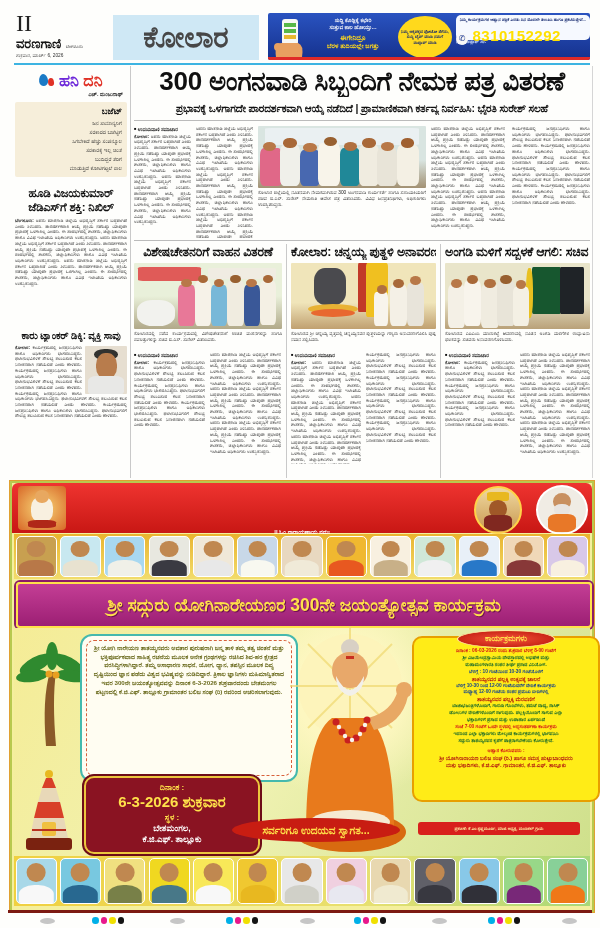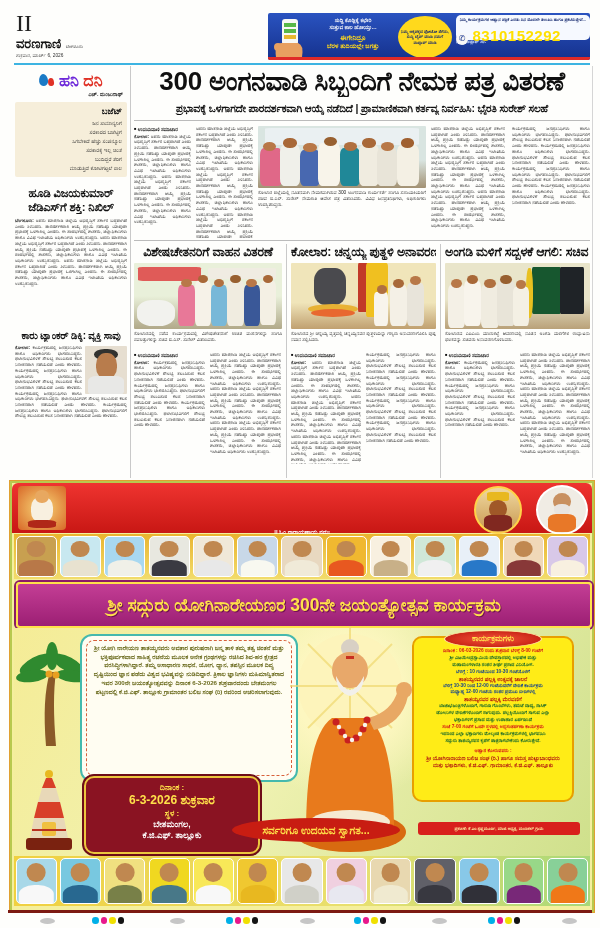--- a/index.html
+++ b/index.html
@@ -78,20 +78,23 @@
 
 <div class="page">
 
   <div class="abs" style="left:16px;top:12px;width:100px">
     <div style="font-family:'Liberation Serif',serif;font-size:24px;color:#222;line-height:22px">II</div>
     <div style="white-space:nowrap"><span class="b" style="font-size:13px;color:#111">ವರಣಗಾಣಿ</span>
       <span style="font-size:4.6px;color:#333">ಬೆಂಗಳೂರು</span></div>
     <div style="font-size:4.8px;color:#333;margin-top:1px">ಶುಕ್ರವಾರ, ಮಾರ್ಚ್ 6, 2026</div>
   </div>
 
+  <div class="abs kolar" style="left:113px;top:15px;width:146px;height:45px">
+    <span>ಕೋಲಾರ</span>
+  </div>
 
   <div class="abs topad" style="left:268px;top:13px;width:322px;height:47px">
     <svg class="abs" style="left:2px;top:4px" width="38" height="40" viewBox="0 0 38 40">
       <rect x="12" y="2" width="16" height="26" rx="3" fill="#f8f8f4"></rect>
       <rect x="14" y="6" width="12" height="4" fill="#58b848"></rect>
       <rect x="14" y="12" width="12" height="4" fill="#58b848"></rect>
       <rect x="14" y="18" width="12" height="4" fill="#e8b830"></rect>
       <path d="M6,40 Q4,26 12,26 L28,26 Q34,28 32,40 Z" fill="#e8a060"></path>
       <circle cx="8" cy="30" r="4" fill="#e8a060"></circle>
     </svg>
@@ -420,21 +423,21 @@
         <g fill="#f8f4ec">
             <circle cx="69" cy="101" r="2.2"></circle>
             <circle cx="75" cy="110" r="2.2"></circle>
             <circle cx="82" cy="114" r="2.2"></circle>
             <circle cx="90" cy="108" r="2.2"></circle>
             <circle cx="95" cy="99" r="2.2"></circle>
           </g>
         <ellipse cx="80" cy="196" rx="40" ry="12" fill="#f5ead2"></ellipse>
       </svg>
 
-      <div class="progbox" style="left:398px;top:8px;width:162px;height:166px">
+      <div class="progbox" style="left:398px;top:8px;width:188px;height:166px">
         <div class="progoval">ಕಾರ್ಯಕ್ರಮಗಳು</div>
         <div class="pl red">ದಿನಾಂಕ : 06-03-2026 ರಂದು ಶುಕ್ರವಾರ ಬೆಳಿಗ್ಗೆ 8-00 ಗಂಟೆಗೆ</div>
         <div class="pl grn">ಶ್ರೀ ವಿಜಯೇಂದ್ರಸ್ವಾಮಿಯ ದೇವಸ್ಥಾನದಲ್ಲಿ ಅಭಿಷೇಕ ಮತ್ತು</div>
         <div class="pl grn">ಮಹಾಮಂಗಳಾರತಿ ನಂತರ ತೀರ್ಥ ಪ್ರಸಾದ ವಿನಿಯೋಗ.</div>
         <div class="pl dk">ಬೆಳಿಗ್ಗೆ : 10 ಗಂಟೆಯಿಂದ 10-30 ಗಂಟೆಯೊಳಗೆ</div>
         <div class="pl big">ತಾತಯ್ಯನವರ ಪಲ್ಲಕ್ಕಿ ಉತ್ಸವಕ್ಕೆ ಚಾಲನೆ</div>
         <div class="pl dk">ಬೆಳಿಗ್ಗೆ 10-30 ರಿಂದ 12-00 ಗಂಟೆಯವರೆಗೆ ವೇದಿಕೆ ಕಾರ್ಯಕ್ರಮ</div>
         <div class="pl dk">ಮಧ್ಯಾಹ್ನ 12-00 ಗಂಟೆಯ ನಂತರ ಪ್ರಮುಖ ಬೀದಿಗಳಲ್ಲಿ</div>
         <div class="pl big">ತಾತಯ್ಯನವರ ಪಲ್ಲಕ್ಕಿ ಮೆರವಣಿಗೆ</div>
         <div class="pl grn">ಬಾಜಾಭಜಂತ್ರಿಗಳೊಂದಿಗೆ, ಗಾರುಡಿ ಗೊಂಬೆಗಳು, ತಮಟೆ ವಾದ್ಯ, ನಾಸಿಕ್</div>
@@ -456,21 +459,21 @@
         <path d="M20,20 L24,10 L30,10 L34,20 Z" fill="#d84028"></path>
         <circle cx="27" cy="6" r="4" fill="#e8b820"></circle>
         <rect x="20" y="54" width="14" height="14" rx="2" fill="#f0c040"></rect>
         <g stroke="#b83020" stroke-width="2">
             <line x1="10" y1="62" x2="44" y2="62"></line>
           </g>
       </svg>
 
       <div class="datebox" style="left:70px;top:148px;width:176px;height:78px">
         <div class="y" style="font-size:8px">ದಿನಾಂಕ :</div>
-        <div class="y" style="font-size:12px">6-3-2026 ಶುಕ್ರವಾರ</div>
+        <div class="y" style="font-size:15px">6-3-2026 ಶುಕ್ರವಾರ</div>
         <div class="y" style="font-size:8px;margin-top:2px">ಸ್ಥಳ :</div>
         <div style="font-size:8.5px;font-weight:bold">ಬೇತಮಂಗಲ,</div>
         <div style="font-size:8.5px;font-weight:bold">ಕೆ.ಜಿ.ಎಫ್. ತಾಲ್ಲೂಕು</div>
       </div>
 
       <div class="welcome" style="left:218px;top:190px;width:168px;height:24px">
         <span>ಸರ್ವರಿಗೂ ಉದಯವ ಸ್ವಾಗತ...</span>
       </div>
 
       <div class="pubstrip" style="left:404px;top:194px;width:162px;height:13px">ಪ್ರಕಟಣೆ: ಕೆ.ಎಂ.ಕೃಷ್ಣಮೂರ್ತಿ, ಮಾಜಿ ಅಧ್ಯಕ್ಷ, ಮಂಡಿಕಲ್ ಗ್ರಾಮ</div>

